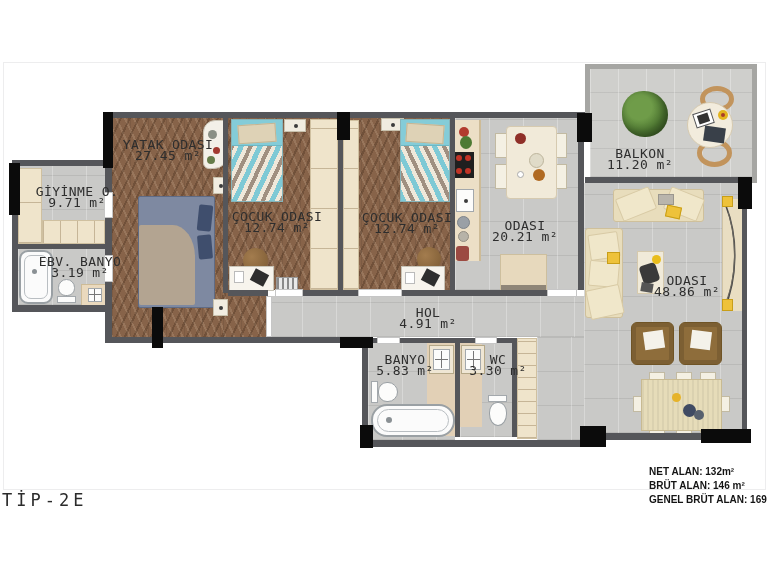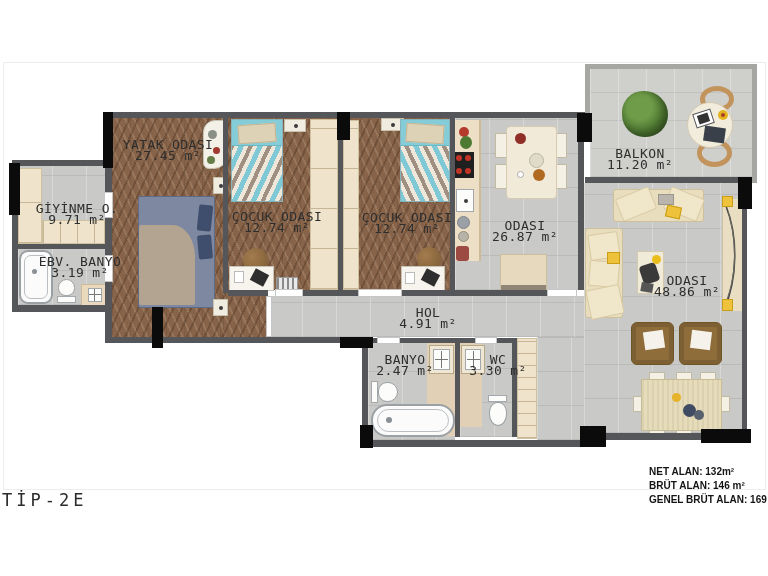--- a/index.html
+++ b/index.html
@@ -288,47 +288,47 @@
   <div class="abs col" style="left:152px;top:307px;width:11px;height:41px;z-index:15;"></div>
   <div class="abs col" style="left:340px;top:337px;width:33px;height:11px;z-index:15;"></div>
   <div class="abs col" style="left:360px;top:425px;width:13px;height:23px;z-index:15;"></div>
   <div class="abs col" style="left:580px;top:426px;width:26px;height:21px;z-index:15;"></div>
   <div class="abs col" style="left:701px;top:429px;width:50px;height:14px;z-index:15;"></div>
 
   <div class="rlabel" style="left:168px;top:150px;">
     <div>YATAK ODASI</div>
     <div>27.45 m²</div>
   </div>
-  <div class="rlabel" style="left:77px;top:214px;">
+  <div class="rlabel" style="left:77px;top:197px;">
     <div>GİYİNME O.</div>
     <div>9.71 m²</div>
   </div>
   <div class="rlabel" style="left:80px;top:267px;">
     <div>EBV. BANYO</div>
     <div>3.19 m²</div>
   </div>
   <div class="rlabel" style="left:277px;top:222px;">
     <div>ÇOCUK ODASI</div>
     <div>12.74 m²</div>
   </div>
   <div class="rlabel" style="left:407px;top:223px;">
     <div>ÇOCUK ODASI</div>
     <div>12.74 m²</div>
   </div>
   <div class="rlabel" style="left:525px;top:231px;">
     <div>ODASI</div>
-    <div>26.87 m²</div>
+    <div>20.21 m²</div>
   </div>
   <div class="rlabel" style="left:428px;top:318px;">
     <div>HOL</div>
     <div>4.91 m²</div>
   </div>
   <div class="rlabel" style="left:405px;top:365px;">
     <div>BANYO</div>
-    <div>2.47 m²</div>
+    <div>5.83 m²</div>
   </div>
   <div class="rlabel" style="left:498px;top:365px;">
     <div>WC</div>
     <div>3.30 m²</div>
   </div>
   <div class="rlabel" style="left:687px;top:286px;">
     <div>ODASI</div>
     <div>48.86 m²</div>
   </div>
   <div class="rlabel" style="left:640px;top:159px;">

